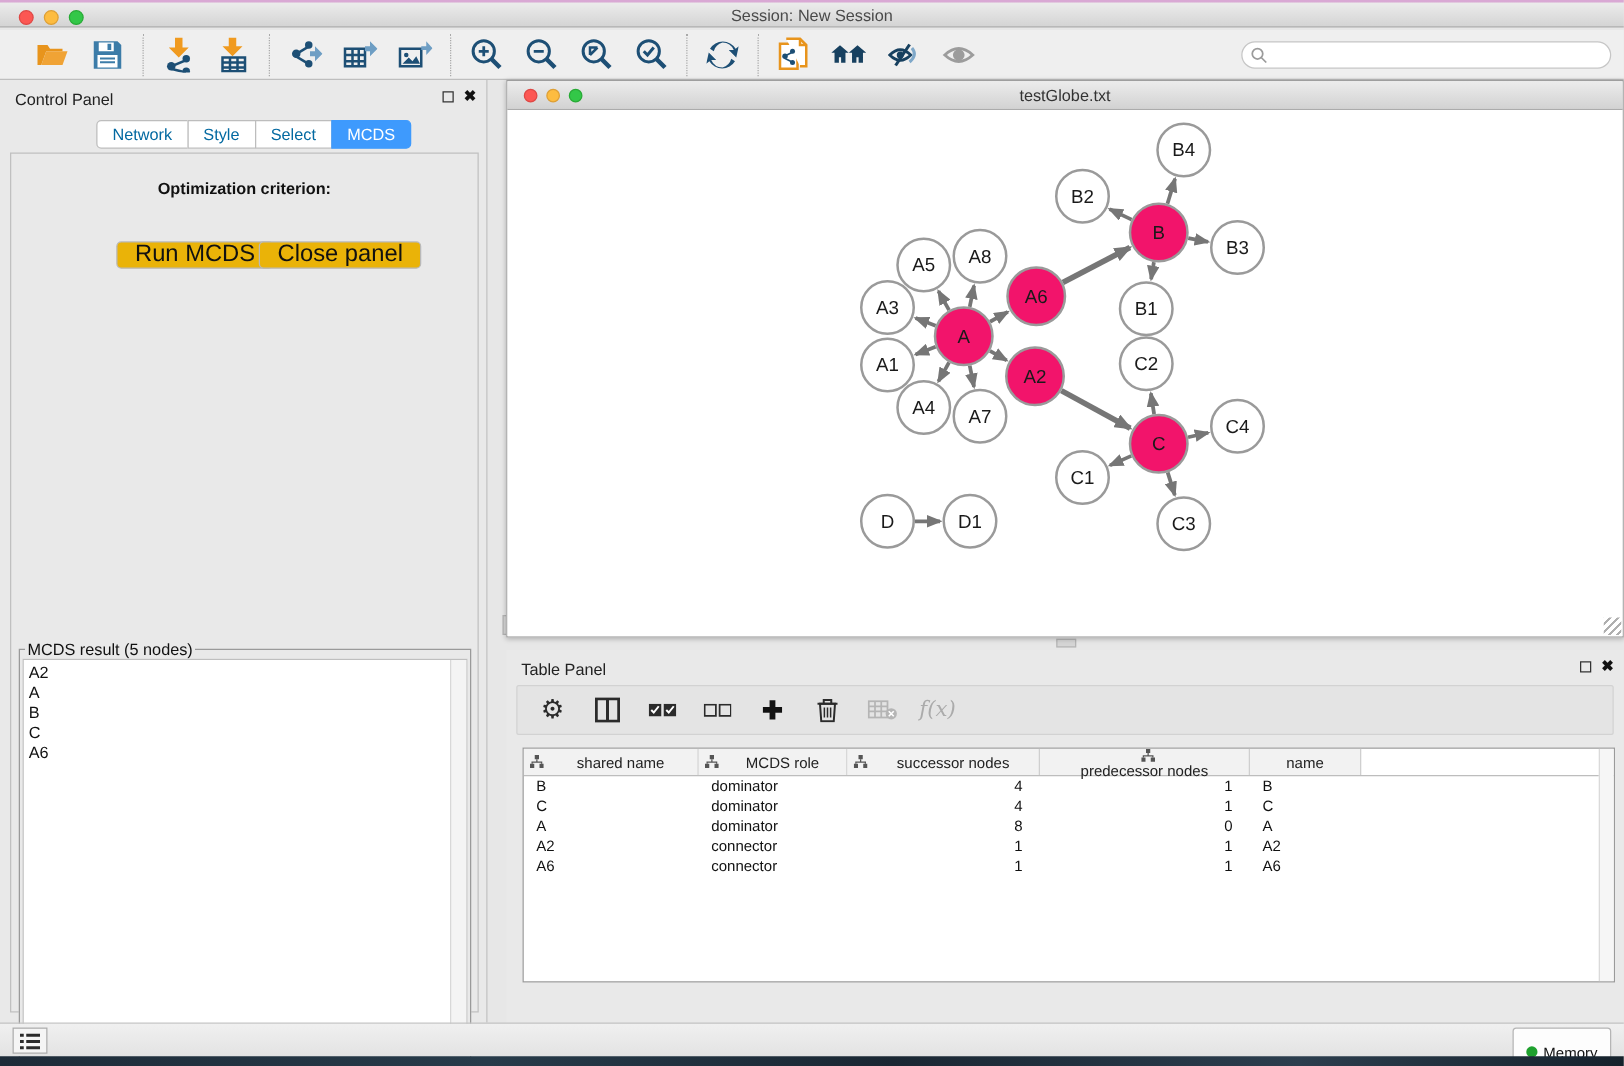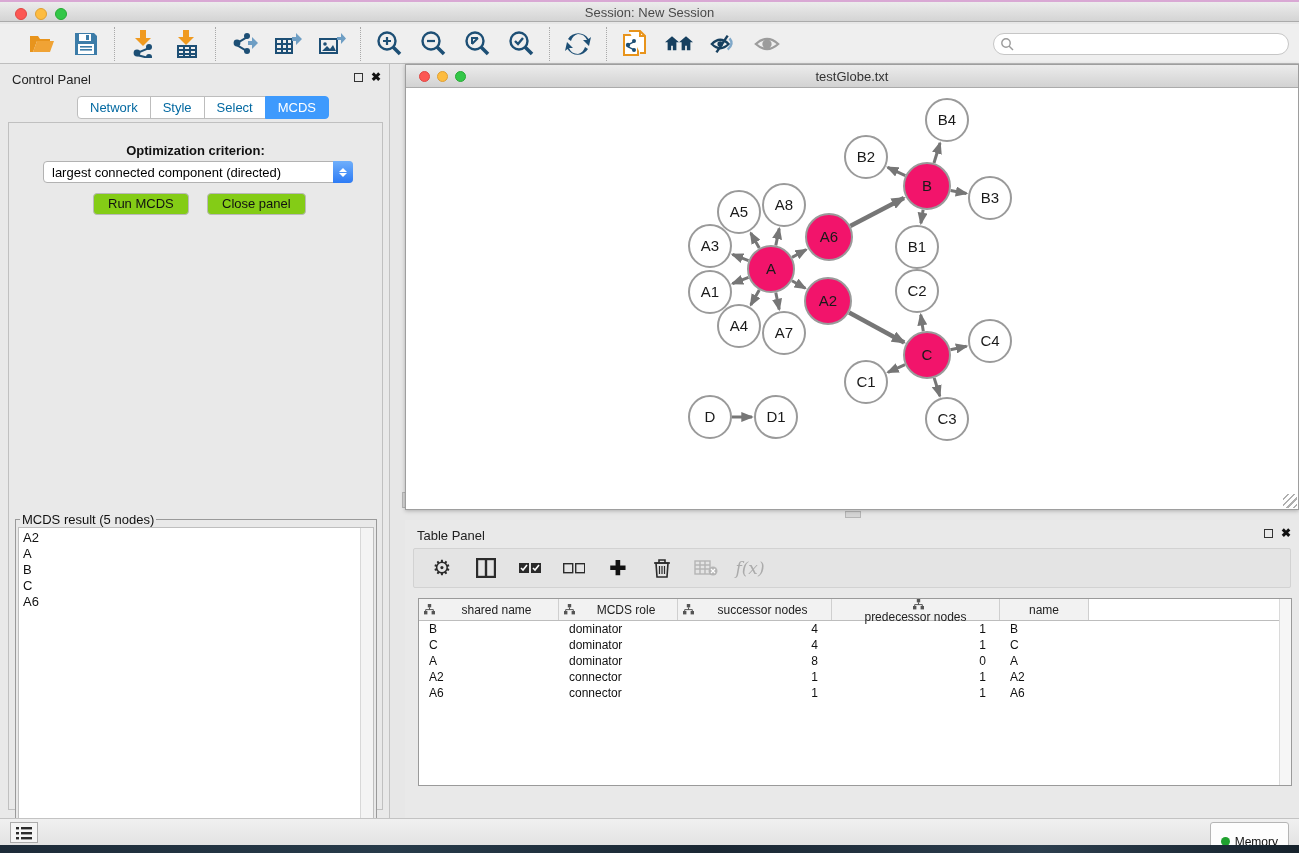--- a/index.html
+++ b/index.html
@@ -56,22 +56,22 @@
     background:#fff; border:1px solid #B2B2B2; border-radius:4px;
     display:flex; align-items:center; font-size:13px; }
   #criterion .val { flex:1; padding-left:8px; white-space:nowrap; overflow:hidden; }
   #criterion .stepper { width:20px; height:22px; margin-right:-1px;
     background:linear-gradient(#6FAFFB,#2D7BF5); border-radius:0 4px 4px 0;
     display:flex; flex-direction:column; align-items:center; justify-content:center; gap:1px; }
   .chev { width:0; height:0; border-left:4px solid transparent; border-right:4px solid transparent; }
   .chev.up { border-bottom:4px solid #fff; }
   .chev.down { border-top:4px solid #fff; }
 
-  .btn { position:absolute; height:22px; background:#84cc16; border:1px solid #B9B9B9;
-    border-radius:4px; font-size:13px; color:#111; padding:0 14px; line-height:20px; text-align:center; }
+  .btn { position:absolute; height:22px; background:#eab308; border:1px solid #B9B9B9;
+    border-radius:4px; font-size:19px; color:#111; padding:0 14px; line-height:20px; text-align:center; }
   #run-btn { left:84px; top:70px; }
   #close-btn { left:198px; top:70px; }
 
   #result-box { position:absolute; left:6px; top:389px; width:362px; height:342px;
     border:1px solid #9A9A9A; background:#E9E9E9; padding:0 2px 2px 2px; margin:0; }
   #result-box legend { font-size:13px; color:#111; padding:0 2px; margin-left:2px; }
   #result-list { position:relative; background:#fff; border:1px solid #BFBFBF;
     width:100%; height:318px; font-size:13px; color:#111; padding:2px 16px 2px 4px; }
   #result-list .item { line-height:16px; }
   #result-list .vscroll { position:absolute; right:0; top:0; bottom:0; width:13px;
@@ -310,27 +310,20 @@
     <span class="close-x">✖</span>
   </div>
   <div id="cp-tabs" class="seg-tabs">
       <div class="seg">Network</div>
       <div class="seg">Style</div>
       <div class="seg">Select</div>
       <div class="seg sel">MCDS</div>
     </div>
   <div id="cp-content">
     <div id="opt-label">Optimization criterion:</div>
-    <div id="criterion">
-      <span class="val">largest connected component (directed)</span>
-      <span class="stepper">
-        <span class="chev up"></span>
-          <span class="chev down"></span>
-      </span>
-    </div>
     <div class="btn" id="run-btn">Run MCDS</div>
     <div class="btn" id="close-btn">Close panel</div>
     <fieldset id="result-box">
       <legend>MCDS result (5 nodes)</legend>
       <div id="result-list">
         <div class="item">A2</div>
           <div class="item">A</div>
           <div class="item">B</div>
           <div class="item">C</div>
           <div class="item">A6</div>

